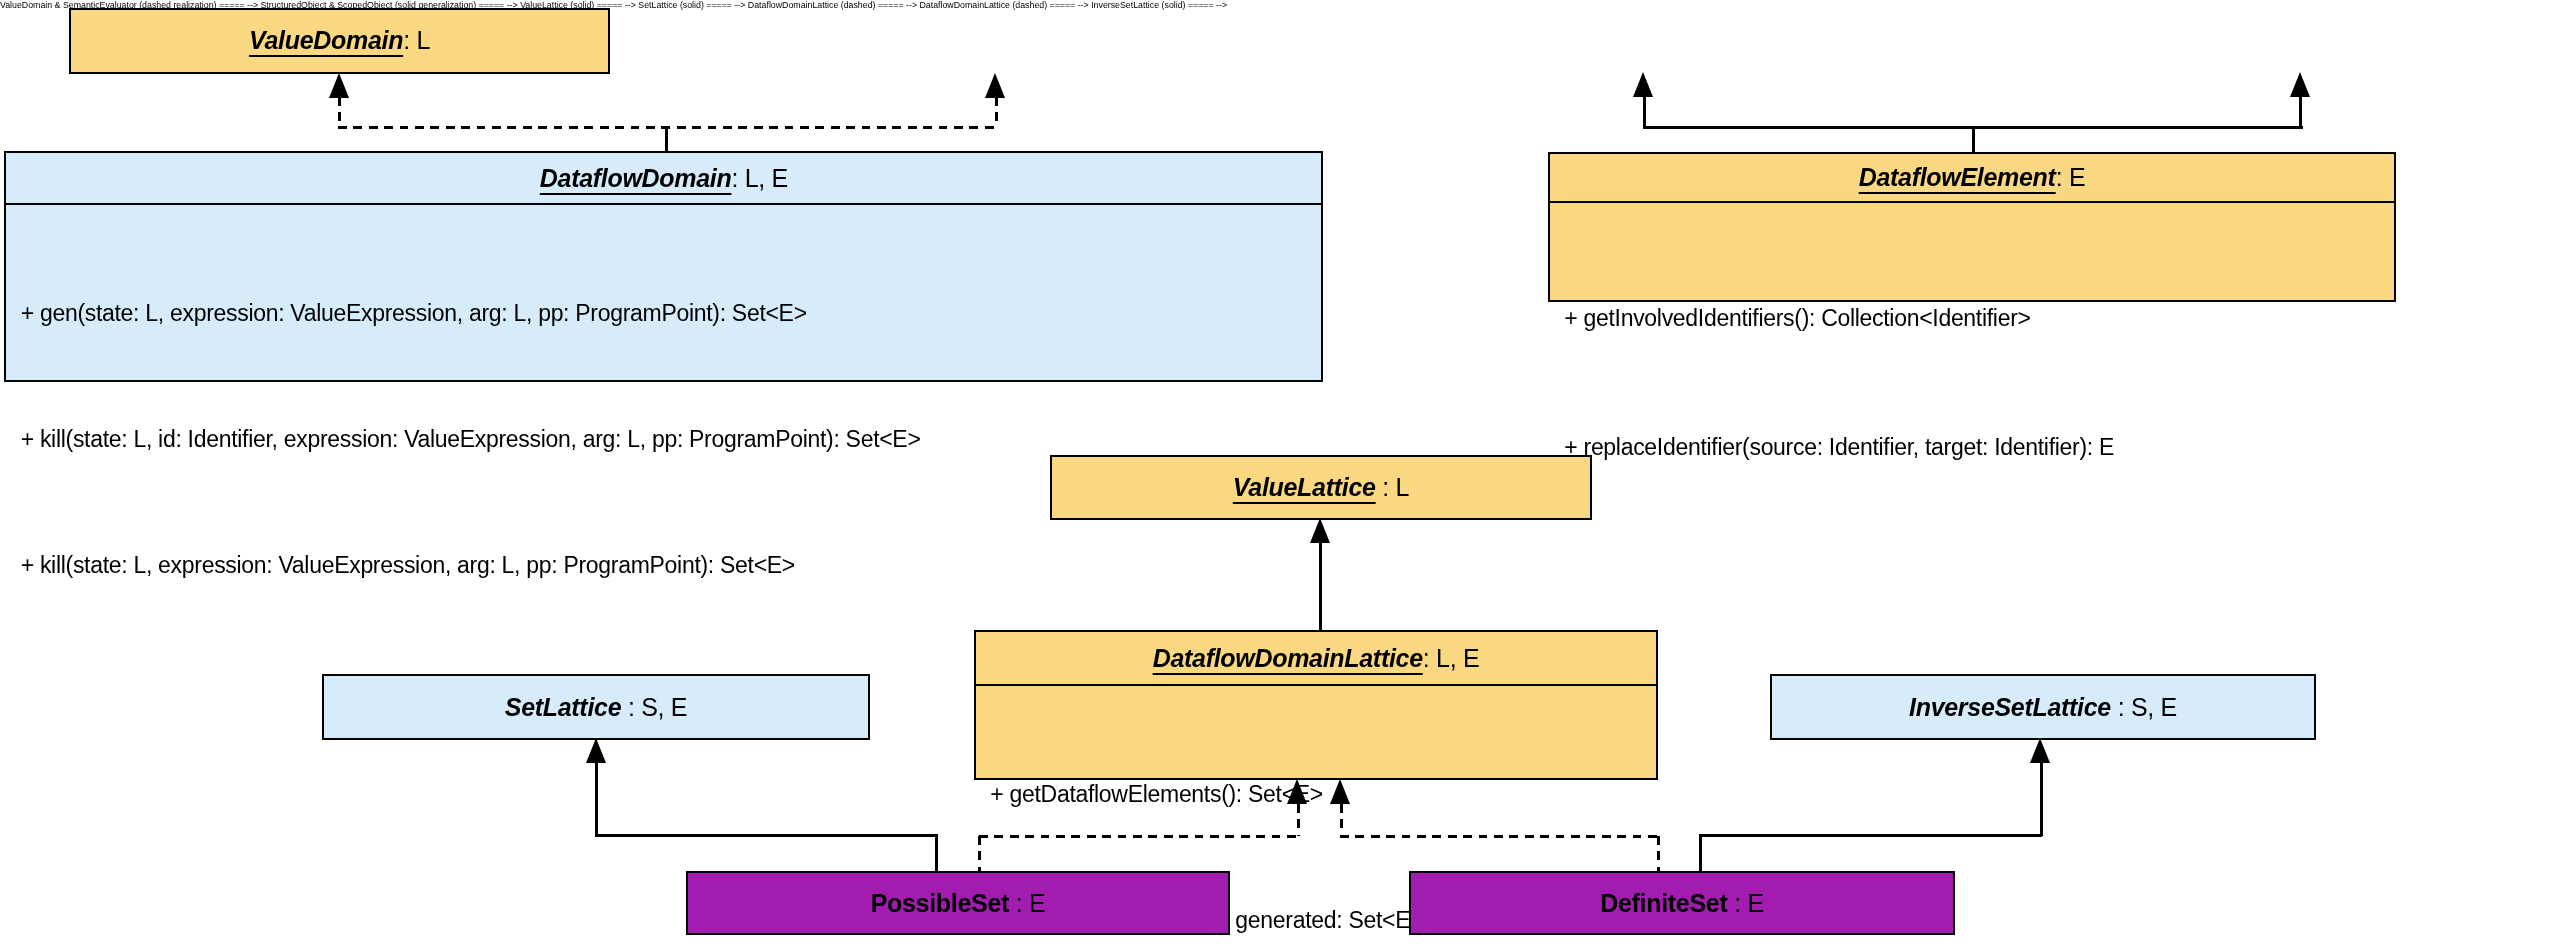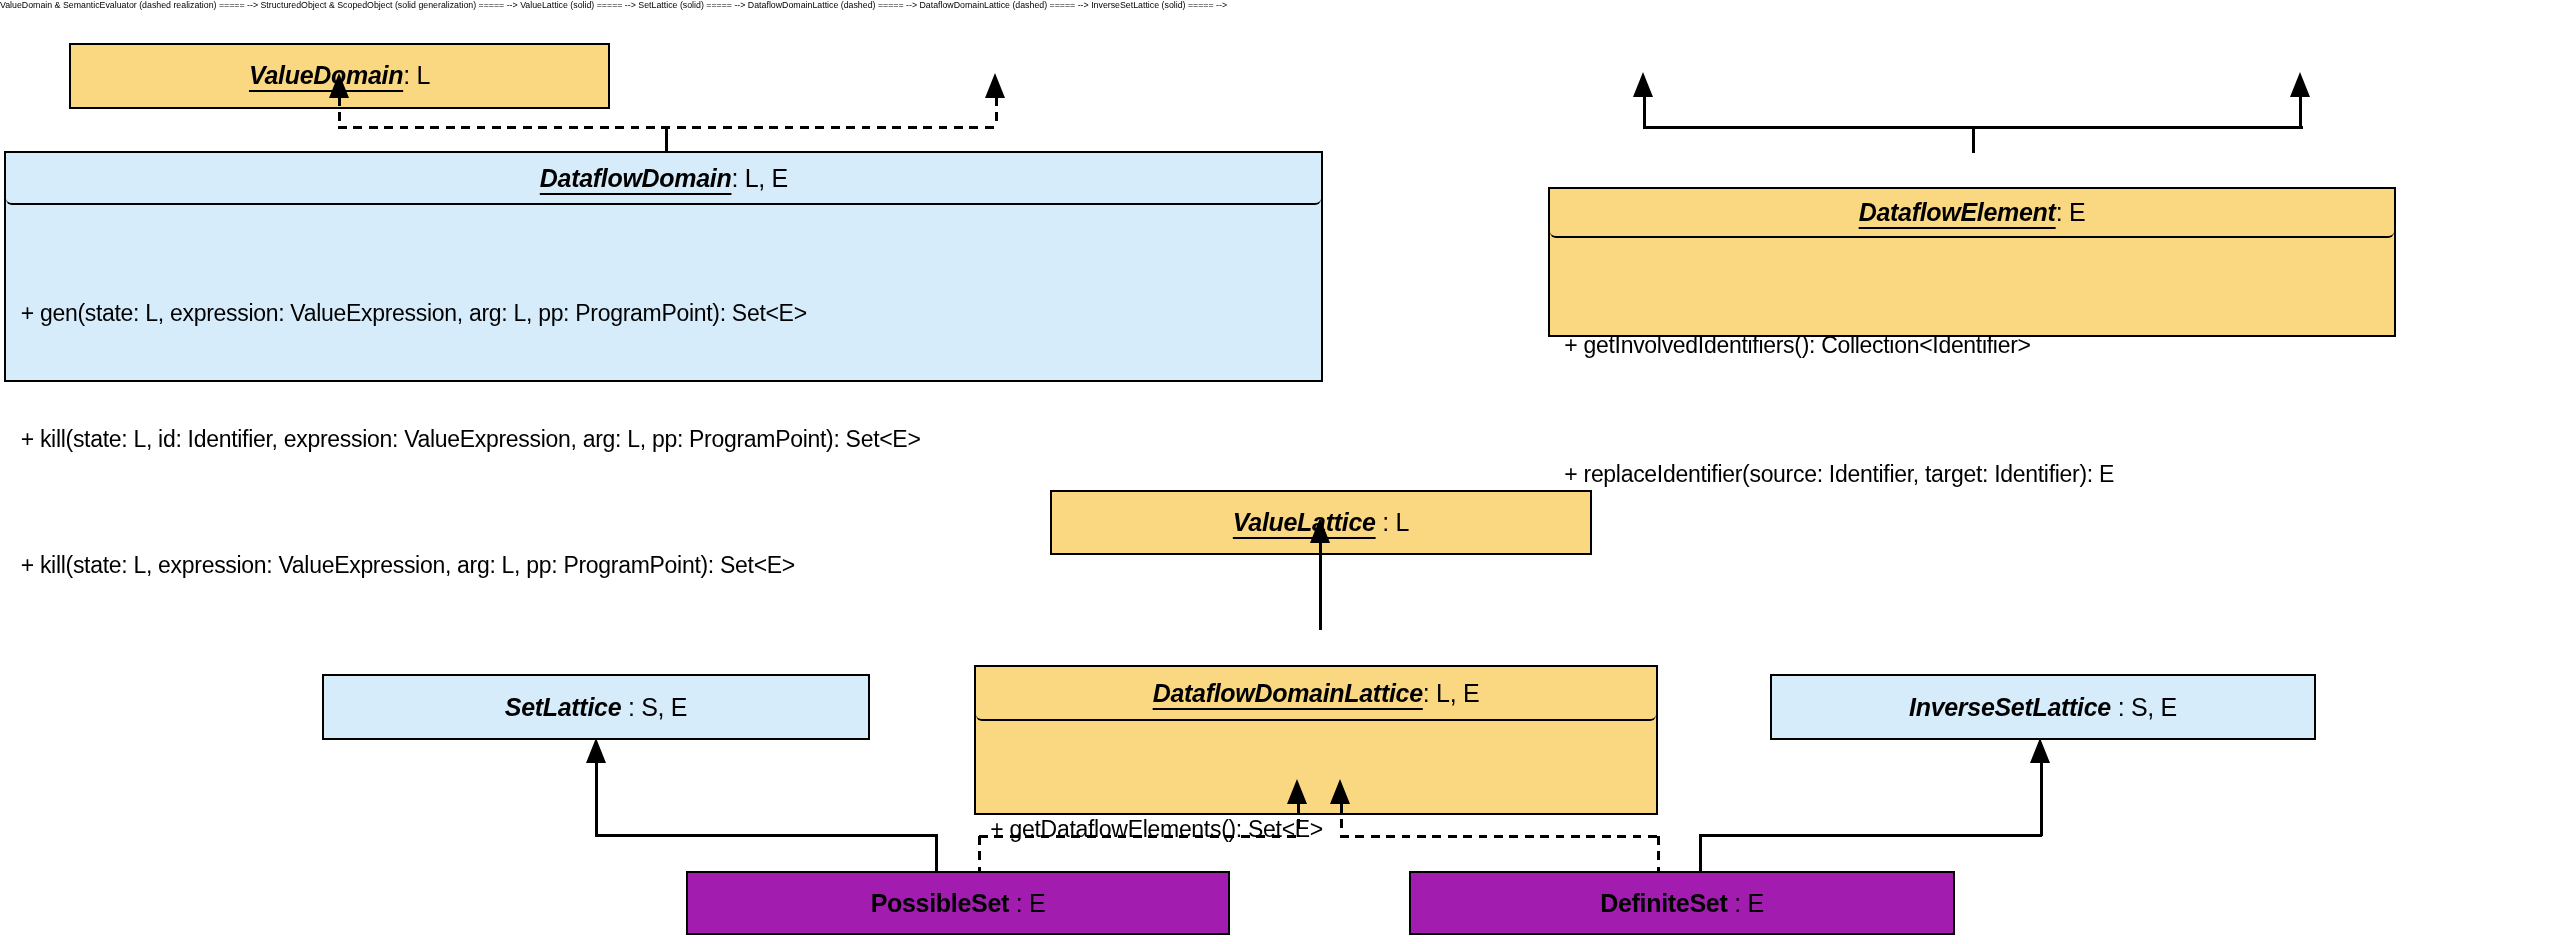--- a/index.html
+++ b/index.html
@@ -4,30 +4,30 @@
 <style>
   html,body { margin:0; padding:0; background:#ffffff; }
   .canvas {
     position:relative; width:2576px; height:944px;
     font-family:"Liberation Sans", sans-serif; color:#000; overflow:hidden;
   }
   .uml-box {
     position:absolute; border:2.8px solid #000; box-sizing:border-box;
     background:#fff;
   }
-  .fill-orange { background:#FAD882;margin-top:35px; }
+  .fill-orange { background:#FAD882; }
   .fill-blue   { background:#D6ECFB; }
   .fill-green  { background:#a21caf; }
 
   .title {
     display:flex; align-items:center; justify-content:center;
     font-size:25px; white-space:pre; letter-spacing:-0.3px;
   }
   .title-only { height:100%; }
-  .title-fixed { border-bottom:2.8px solid #000; box-sizing:content-box;border-radius:6px; }
+  .title-fixed { border-bottom:2.8px solid #000; box-sizing:content-box; }
 
   .cls-name { font-weight:bold; }
   .iface { font-style:italic; text-decoration:underline; text-decoration-thickness:2.2px; text-underline-offset:6px; }
   .abstract { font-style:italic; }
   .params { font-weight:normal; font-style:normal; }
 
   .methods { font-size:23px; letter-spacing:-0.3px; padding-left:14.3px; white-space:pre; }
   .m-line { }
 
   
@@ -62,21 +62,21 @@
     <div class="methods" style="padding-top:3.3px;line-height:42px">
       <div class="m-line">+ gen(state: L, expression: ValueExpression, arg: L, pp: ProgramPoint): Set&lt;E&gt;</div>
       <div class="m-line">+ kill(state: L, id: Identifier, expression: ValueExpression, arg: L, pp: ProgramPoint): Set&lt;E&gt;</div>
       <div class="m-line">+ kill(state: L, expression: ValueExpression, arg: L, pp: ProgramPoint): Set&lt;E&gt;</div>
     </div>
   </div>
 
   
   <div class="uml-box fill-orange" style="left:1548px;top:152px;width:848px;height:150px">
     <div class="title title-fixed" style="height:47px"><span class="cls-name iface">DataflowElement</span><span class="params">: E</span></div>
-    <div class="methods" style="padding-top:0;line-height:43px">
+    <div class="methods" style="padding-top:8px;line-height:43px">
       <div class="m-line">+ getInvolvedIdentifiers(): Collection&lt;Identifier&gt;</div>
       <div class="m-line">+ replaceIdentifier(source: Identifier, target: Identifier): E</div>
     </div>
   </div>
 
   
   <div class="uml-box fill-orange" style="left:1050px;top:455px;width:542px;height:65px">
     <div class="title title-only"><span class="cls-name iface">ValueLattice</span><span class="params"> : L</span></div>
   </div>
 

